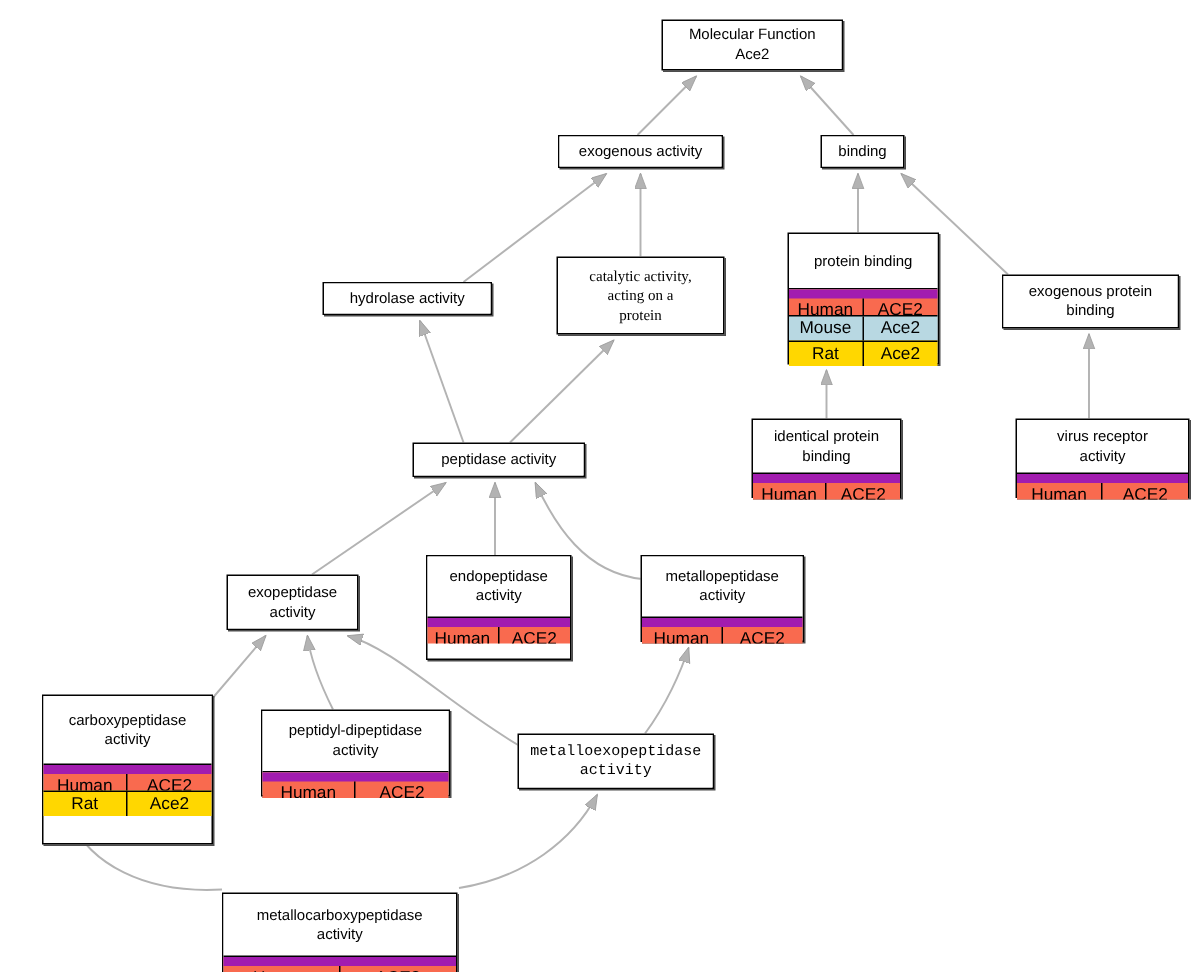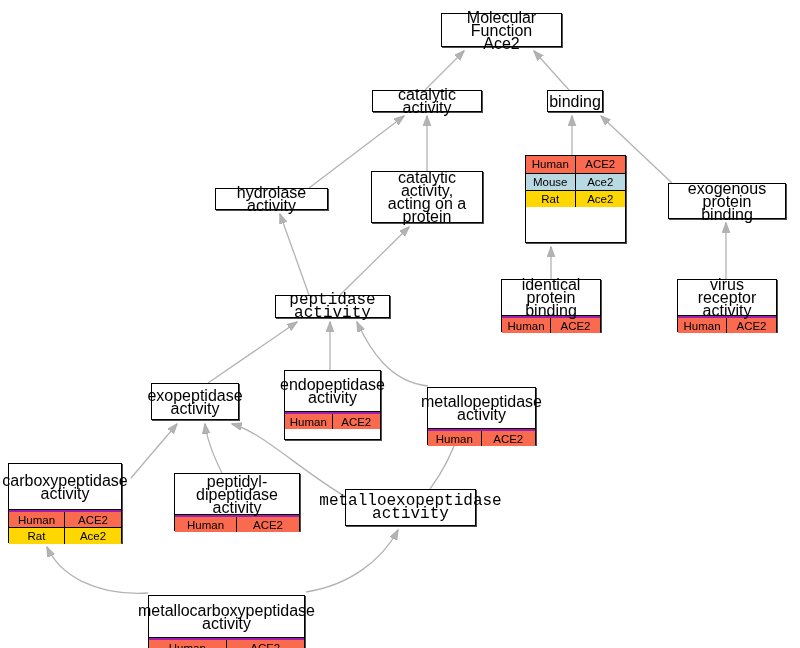--- a/index.html
+++ b/index.html
@@ -26,35 +26,35 @@
   .node {
     position: absolute;
     box-sizing: border-box;
     border: 1px solid #000000;
     background: #ffffff;
     box-shadow: 1px 1px 0 0 #4d4d4d;
   }
   .node-title {
     box-sizing: border-box;
     text-align: center;
-    font-size: 16px;
+    font-size: 10px;
     line-height: 13px;
     color: #000000;
     padding: 3px 4px 3px 4px;
     white-space: pre-line;
     background: #ffffff;
   }
   .node.has-rows .node-title {
     border-bottom: 1px solid #000000;
   }
   .ann-row {
     display: flex;
     width: 100%;
     box-sizing: border-box;
-    border-top: 2px solid #a21caf;
+    border-top: 6px solid #a21caf;
   }
   .ann-row:first-of-type {
     border-top: none;
   }
   .ann-cell {
     box-sizing: border-box;
     flex: 1 1 50%;
     text-align: center;
     font-size: 11.5px;
     line-height: 13px;
@@ -98,34 +98,35 @@
         <path d="M 148 593 C 95 596 60 575 47 547" fill="none" stroke="#b3b3b3" stroke-width="1.3" marker-end="url(#arrowhead)"></path>
         <path d="M 306 592 C 350 585 382 560 398 530" fill="none" stroke="#b3b3b3" stroke-width="1.3" marker-end="url(#arrowhead)"></path>
       </g>
   </svg>
   <div id="node-layer">
       <div class="node" style="left: 441px; top: 13px; width: 121px; height: 34px;">
         <div class="node-title" style="height: 100%; display: flex; align-items: center; justify-content: center;">Molecular Function
 Ace2</div>
       </div>
       <div class="node" style="left: 372px; top: 90px; width: 110px; height: 22px;">
-        <div class="node-title" style="height: 100%; display: flex; align-items: center; justify-content: center;">catalytic activity</div>
+        <div class="node-title" style="height: 100%; display: flex; align-items: center; justify-content: center;">exogenous activity</div>
       </div>
       <div class="node" style="left: 547px; top: 90px; width: 56px; height: 22px;">
         <div class="node-title" style="height: 100%; display: flex; align-items: center; justify-content: center;">binding</div>
       </div>
       <div class="node" style="left: 215px; top: 188px; width: 113px; height: 22px;">
         <div class="node-title" style="height: 100%; display: flex; align-items: center; justify-content: center;">hydrolase activity</div>
       </div>
-      <div class="node" style="left: 371px; top: 171px; width: 112px; height: 52px;">
+      <div class="node" style="left: 371px; top: 171px; width: 112px; height: 52px; font-family: Liberation Serif, serif;">
         <div class="node-title" style="height: 100%; display: flex; align-items: center; justify-content: center;">catalytic activity,
 acting on a
 protein</div>
       </div>
       <div class="node has-rows" style="left: 525px; top: 155px; width: 101px; height: 88px;">
+        <div class="node-title" style="height: 37px; display: flex; align-items: center; justify-content: center;">protein binding</div>
         <div class="ann-row" style="background: rgb(249, 106, 79); height: 17px;">
           <div class="ann-cell left">Human</div>
           <div class="ann-cell">ACE2</div>
         </div>
         <div class="ann-row" style="background: rgb(184, 216, 226); height: 17px; border-top: 1px solid rgb(0, 0, 0);">
           <div class="ann-cell left">Mouse</div>
           <div class="ann-cell">Ace2</div>
         </div>
         <div class="ann-row" style="background: rgb(255, 215, 0); height: 17px; border-top: 1px solid rgb(0, 0, 0);">
           <div class="ann-cell left">Rat</div>
@@ -137,52 +138,52 @@
 binding</div>
       </div>
       <div class="node has-rows" style="left: 501px; top: 279px; width: 100px; height: 53px;">
         <div class="node-title" style="height: 36px; display: flex; align-items: center; justify-content: center;">identical protein
 binding</div>
         <div class="ann-row" style="background: rgb(249, 106, 79); height: 17px;">
           <div class="ann-cell left">Human</div>
           <div class="ann-cell">ACE2</div>
         </div>
       </div>
-      <div class="node has-rows" style="left: 677px; top: 279px; width: 100px; height: 53px;">
+      <div class="node has-rows" style="left: 677px; top: 279px; width: 116px; height: 53px;">
         <div class="node-title" style="height: 36px; display: flex; align-items: center; justify-content: center;">virus receptor
 activity</div>
         <div class="ann-row" style="background: rgb(249, 106, 79); height: 17px;">
           <div class="ann-cell left">Human</div>
           <div class="ann-cell">ACE2</div>
         </div>
       </div>
       <div class="node" style="left: 275px; top: 295px; width: 115px; height: 23px;">
-        <div class="node-title" style="height: 100%; display: flex; align-items: center; justify-content: center; font-family: Liberation Mono, monospace;">peptidase activity</div>
+        <div class="node-title" style="height: 100%; display: flex; align-items: center; justify-content: center;">peptidase activity</div>
       </div>
       <div class="node" style="left: 151px; top: 383px; width: 88px; height: 37px;">
         <div class="node-title" style="height: 100%; display: flex; align-items: center; justify-content: center;">exopeptidase
 activity</div>
       </div>
       <div class="node has-rows" style="left: 284px; top: 370px; width: 97px; height: 70px;">
         <div class="node-title" style="height: 41px; display: flex; align-items: center; justify-content: center;">endopeptidase
 activity</div>
         <div class="ann-row" style="background: rgb(249, 106, 79); height: 17px;">
           <div class="ann-cell left">Human</div>
           <div class="ann-cell">ACE2</div>
         </div>
       </div>
-      <div class="node has-rows" style="left: 427px; top: 370px; width: 109px; height: 58px; margin-top: 17px;">
+      <div class="node has-rows" style="left: 427px; top: 370px; width: 109px; height: 58px;">
         <div class="node-title" style="height: 41px; display: flex; align-items: center; justify-content: center;">metallopeptidase
 activity</div>
         <div class="ann-row" style="background: rgb(249, 106, 79); height: 17px;">
           <div class="ann-cell left">Human</div>
           <div class="ann-cell">ACE2</div>
         </div>
       </div>
-      <div class="node has-rows" style="left: 8px; top: 463px; width: 114px; height: 80px;">
+      <div class="node has-rows" style="left: 28px; top: 463px; width: 114px; height: 100px;">
         <div class="node-title" style="height: 46px; display: flex; align-items: center; justify-content: center;">carboxypeptidase
 activity</div>
         <div class="ann-row" style="background: rgb(249, 106, 79); height: 17px;">
           <div class="ann-cell left">Human</div>
           <div class="ann-cell">ACE2</div>
         </div>
         <div class="ann-row" style="background: rgb(255, 215, 0); height: 17px; border-top: 1px solid rgb(0, 0, 0);">
           <div class="ann-cell left">Rat</div>
           <div class="ann-cell">Ace2</div>
         </div>

